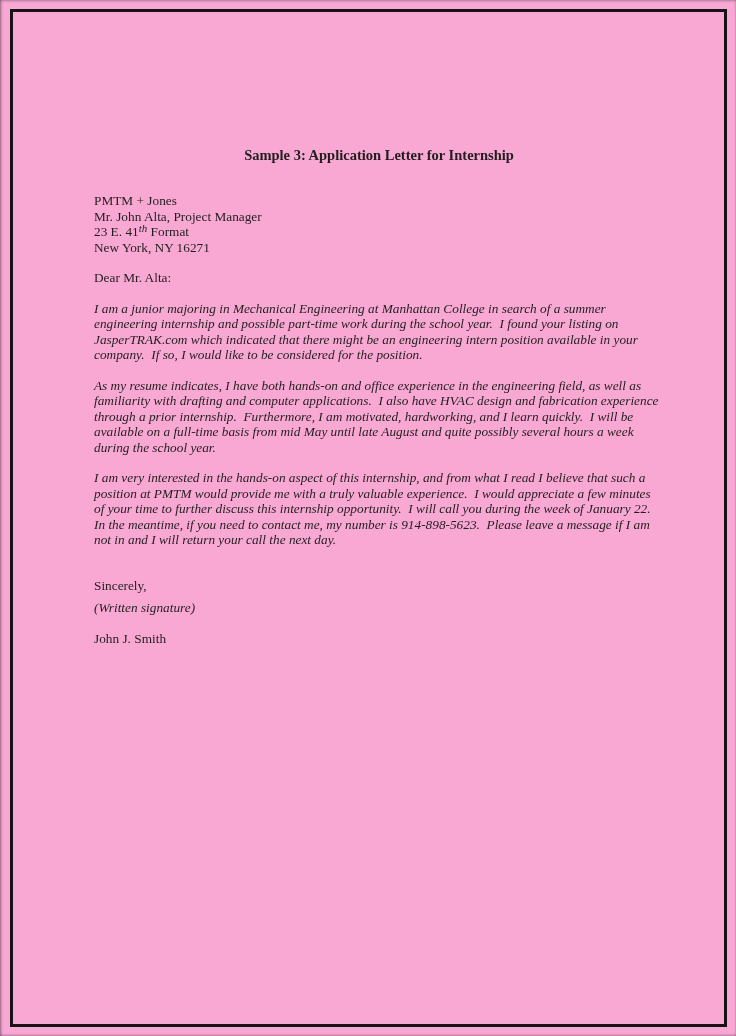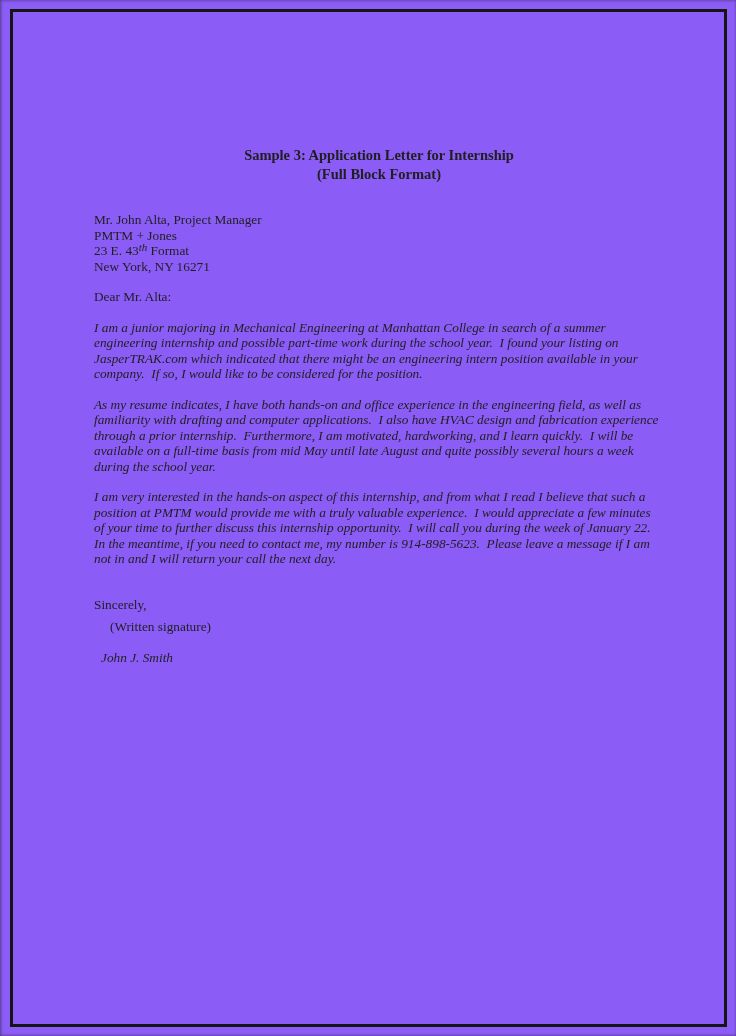--- a/index.html
+++ b/index.html
@@ -2,21 +2,21 @@
 <html><head>
 <meta charset="utf-8">
 <style>
   * { box-sizing: border-box; }
   html, body { margin: 0; padding: 0; background: #ffffff; }
 
   .page {
     position: relative;
     width: 736px;
     height: 1036px;
-    background: #8b5cf6;
+    background: #f9a8d4;
     overflow: hidden;
     font-family: "Liberation Serif", "DejaVu Serif", serif;
     color: #1f1f1f;
     
     box-shadow:
       inset 2px 0 3px -1px rgba(40,40,40,0.45),
       inset 0 2px 3px -1px rgba(40,40,40,0.25),
       inset -1px 0 2px rgba(0,0,0,0.10),
       inset 0 -2px 3px -1px rgba(0,0,0,0.20);
   }
@@ -41,49 +41,48 @@
     font-weight: bold;
     font-size: 14.5px;
     line-height: 19px;
     margin: 0 0 28px 0;
   }
 
   .block { margin: 0 0 15px 0; }
   .para  { margin: 0 0 15px 0; white-space: pre-wrap; font-style: italic; }
 
   .closing  { margin: 30px 0 7px 0; }
-  .sig-note { margin: 0 0 15px 16px; }
-  .sig-name { margin: 7px; font-style: italic; }
+  .sig-note { font-style: italic; margin: 0 0 15px 0; }
+  .sig-name { margin: 0; }
 
   .ord {
     font-size: 11px;
     line-height: 0;
     position: relative;
     top: -4px;
     font-style: italic;
   }
 </style>
 </head>
 <body>
 
 <div class="page">
   <div class="frame"></div>
 
   <div class="content">
 
     <header class="heading">
       <div>Sample 3: Application Letter for Internship</div>
-      <div>(Full Block Format)</div>
     </header>
 
 
     <div class="block">
+      <div>PMTM + Jones</div>
       <div>Mr. John Alta, Project Manager</div>
-      <div>PMTM + Jones</div>
-      <div><span>23 E. 43</span><span class="ord">th</span><span> Format</span></div>
+      <div><span>23 E. 41</span><span class="ord">th</span><span> Format</span></div>
       <div>New York, NY 16271</div>
     </div>
 
     <div class="block">Dear Mr. Alta:</div>
 
     <p class="para">I am a junior majoring in Mechanical Engineering at Manhattan College in search of a summer engineering internship and possible part-time work during the school year.  I found your listing on JasperTRAK.com which indicated that there might be an engineering intern position available in your company.  If so, I would like to be considered for the position.</p>
     <p class="para">As my resume indicates, I have both hands-on and office experience in the engineering field, as well as familiarity with drafting and computer applications.  I also have HVAC design and fabrication experience through a prior internship.  Furthermore, I am motivated, hardworking, and I learn quickly.  I will be available on a full-time basis from mid May until late August and quite possibly several hours a week during the school year.</p>
     <p class="para">I am very interested in the hands-on aspect of this internship, and from what I read I believe that such a position at PMTM would provide me with a truly valuable experience.  I would appreciate a few minutes of your time to further discuss this internship opportunity.  I will call you during the week of January 22.  In the meantime, if you need to contact me, my number is 914-898-5623.  Please leave a message if I am not in and I will return your call the next day.</p>
 
     <div class="closing">Sincerely,</div>

